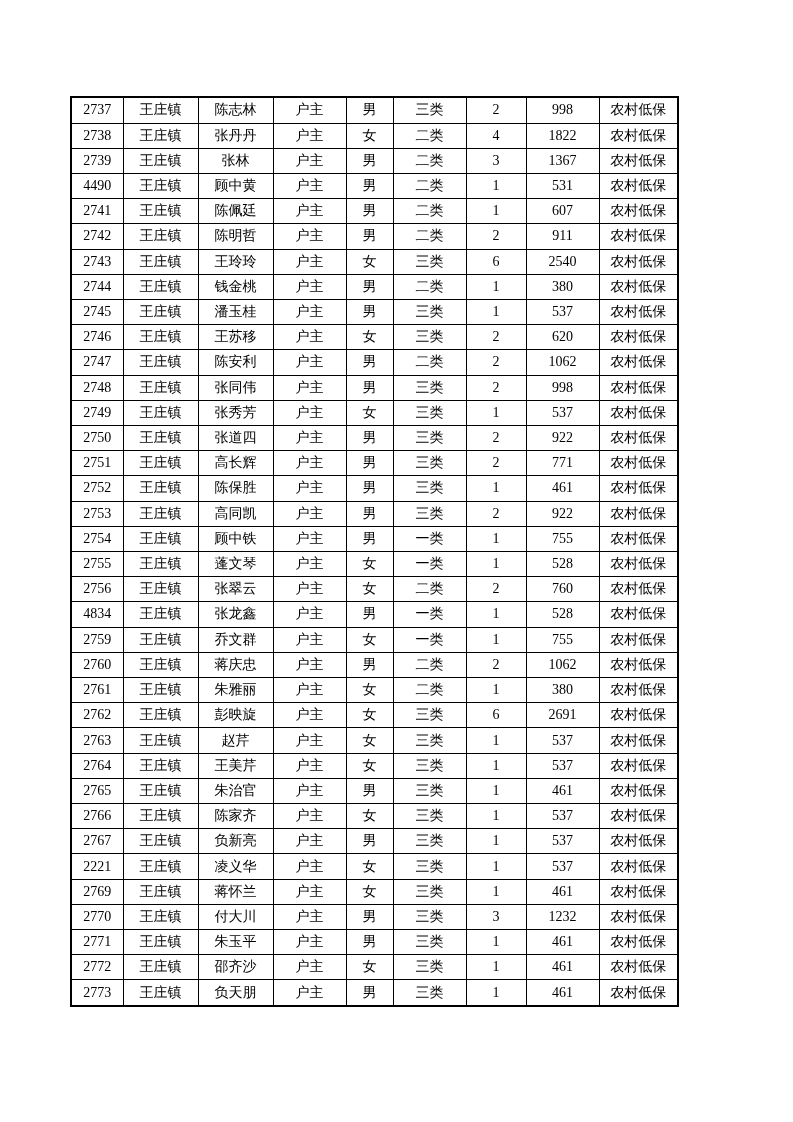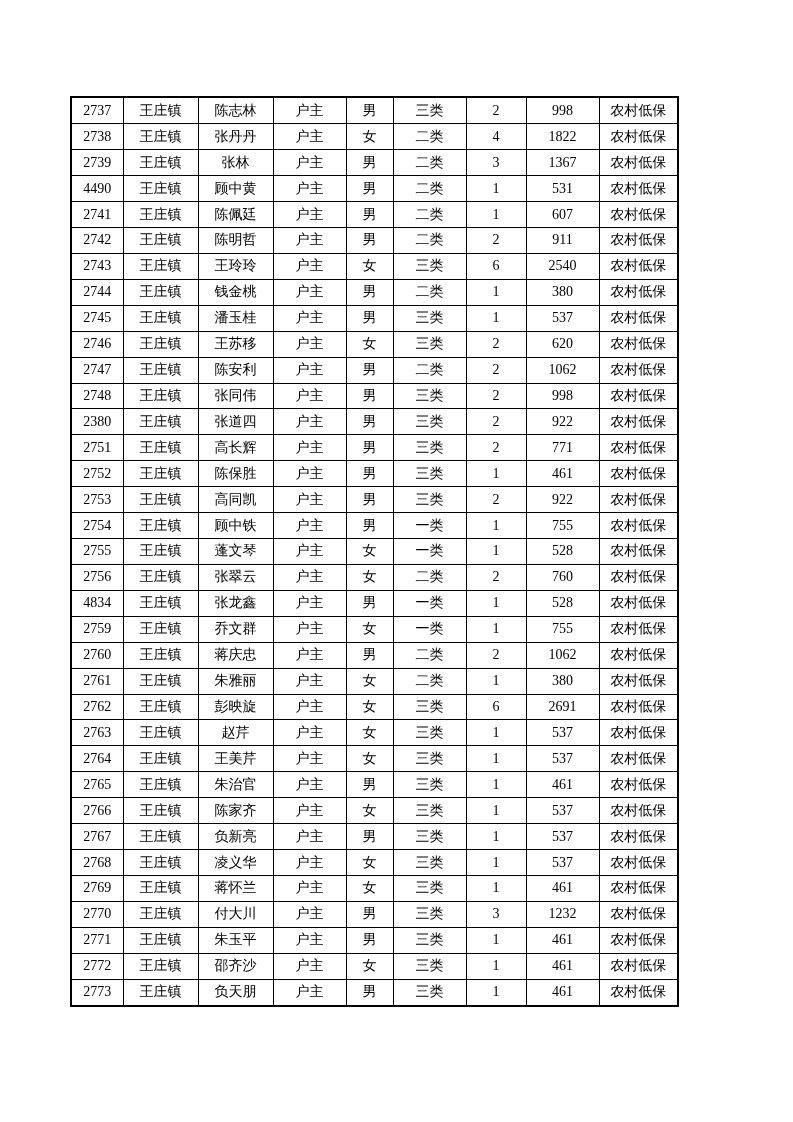--- a/index.html
+++ b/index.html
@@ -188,21 +188,32 @@
           <td>王庄镇</td>
           <td>张同伟</td>
           <td>户主</td>
           <td>男</td>
           <td>三类</td>
           <td>2</td>
           <td>998</td>
           <td>农村低保</td>
         </tr>
         <tr>
-          <td>2380</td>
+          <td>2749</td>
+          <td>王庄镇</td>
+          <td>张秀芳</td>
+          <td>户主</td>
+          <td>女</td>
+          <td>三类</td>
+          <td>1</td>
+          <td>537</td>
+          <td>农村低保</td>
+        </tr>
+        <tr>
+          <td>2750</td>
           <td>王庄镇</td>
           <td>张道四</td>
           <td>户主</td>
           <td>男</td>
           <td>三类</td>
           <td>2</td>
           <td>922</td>
           <td>农村低保</td>
         </tr>
         <tr>
@@ -375,21 +386,21 @@
           <td>王庄镇</td>
           <td>负新亮</td>
           <td>户主</td>
           <td>男</td>
           <td>三类</td>
           <td>1</td>
           <td>537</td>
           <td>农村低保</td>
         </tr>
         <tr>
-          <td>2768</td>
+          <td>2221</td>
           <td>王庄镇</td>
           <td>凌义华</td>
           <td>户主</td>
           <td>女</td>
           <td>三类</td>
           <td>1</td>
           <td>537</td>
           <td>农村低保</td>
         </tr>
         <tr>

